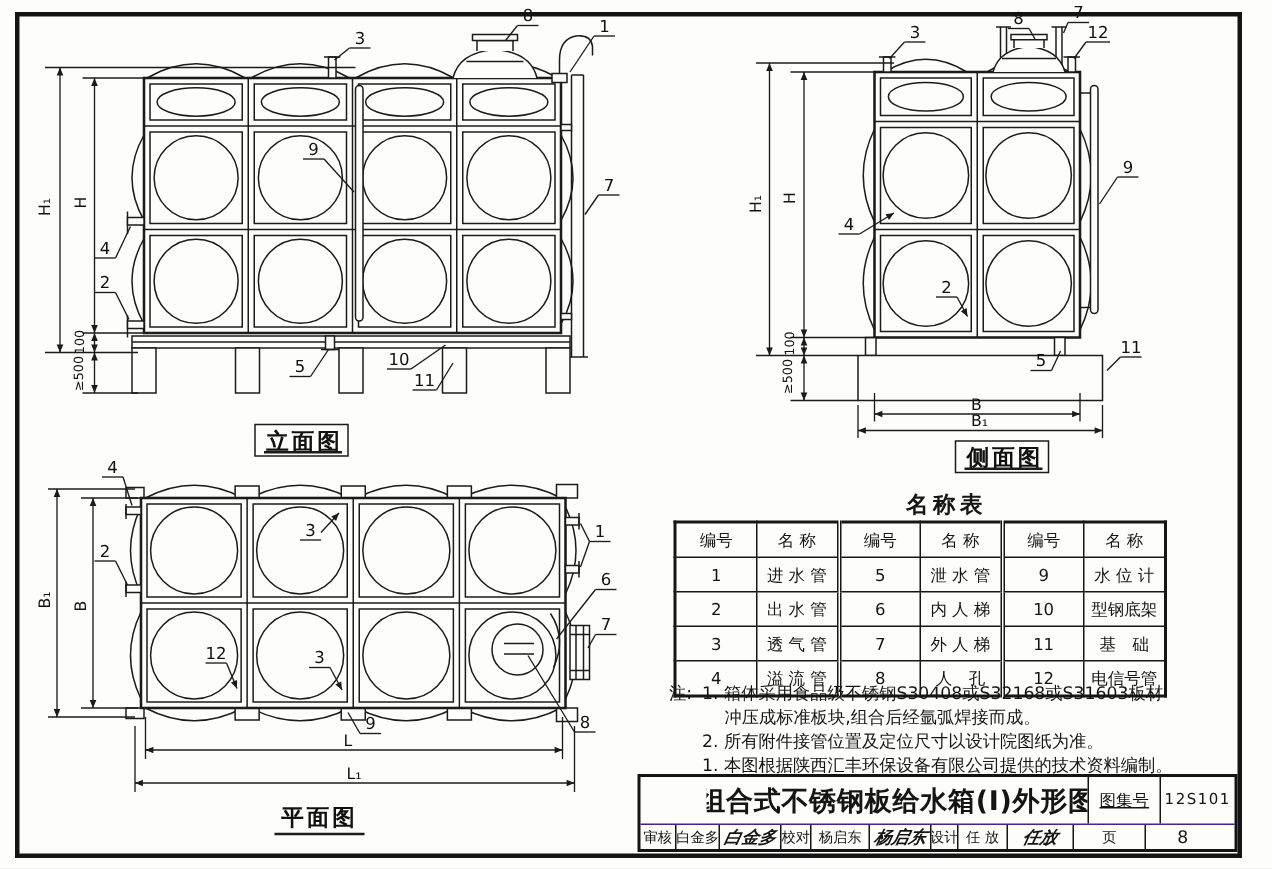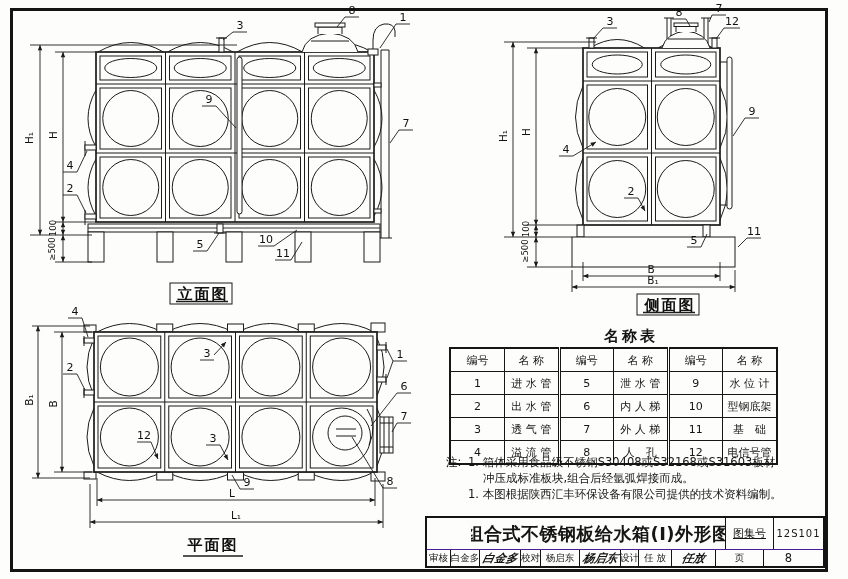--- a/index.html
+++ b/index.html
@@ -574,20 +574,21 @@
           <td>电信号管</td>
         </tr>
       </tbody>
     </table>
   </div>
 
   <div class="notes">
     <div class="notes-label">注:</div>
     <div class="notes-body">
       <div class="note-item">1. 箱体采用食品级不锈钢S30408或S32168或S31603板材冲压成标准板块,组合后经氩弧焊接而成。</div>
+      <div class="note-item">2. 所有附件接管位置及定位尺寸以设计院图纸为准。</div>
       <div class="note-item">1. 本图根据陕西汇丰环保设备有限公司提供的技术资料编制。</div>
     </div>
   </div>
 
   <div class="tblock">
     <div class="tb-row1">
       <div class="tb-cell tb-title">组合式不锈钢板给水箱(Ⅰ)外形图</div>
       <div class="tb-cell tb-albl tb-bl">图集号</div>
       <div class="tb-cell tb-ano tb-bl">12S101</div>
     </div>

